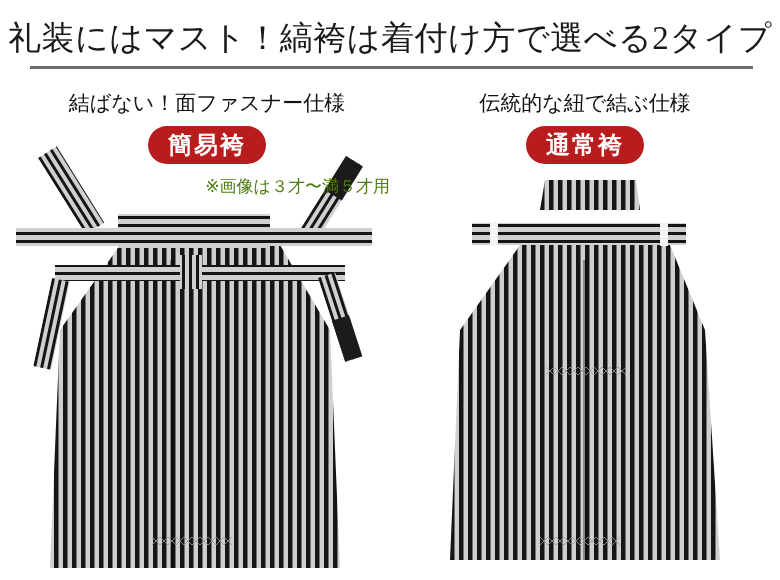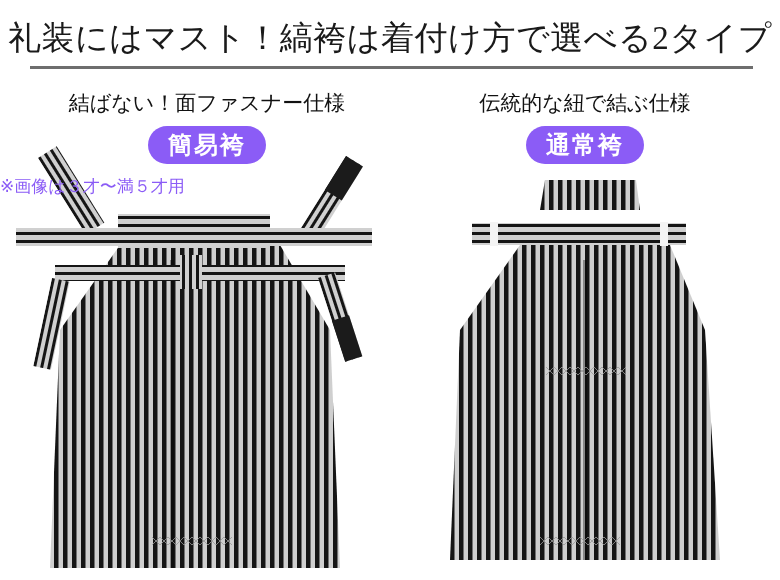--- a/index.html
+++ b/index.html
@@ -5,22 +5,22 @@
   html, body { margin: 0; padding: 0; background: #ffffff; }
   body { width: 780px; height: 580px; position: relative; overflow: hidden;
          font-family: "DejaVu Sans", "Liberation Sans", sans-serif; color: #111; }
   .title { position: absolute; left: 0; top: 18px; width: 780px; text-align: center;
            font-size: 33px; letter-spacing: 0.5px; font-weight: normal; color: #1a1a1a; line-height: 40px; font-family: Liberation Serif, serif; }
   .divider { position: absolute; left: 30px; top: 66px; width: 723px; height: 3px; background: #6e6e6e; }
   .col { position: absolute; top: 88px; width: 390px; text-align: center; }
   .col.left { left: 12px; } .col.right { left: 390px; }
   .sub { font-size: 21px; line-height: 30px; color: #111; }
   .pill { display: inline-block; margin-top: 8px; padding: 0 20px; height: 38px; line-height: 38px;
-          border-radius: 19px; background: #8b5cf6; color: #fff; font-size: 24px; font-weight: bold; letter-spacing: 2px; }
-  .note { position: absolute; left: 0; top: 175px; width: 390px; text-align: left; font-size: 17px; color: #8b5cf6; z-index: 3; }
+          border-radius: 19px; background: #b91c1c; color: #fff; font-size: 24px; font-weight: bold; letter-spacing: 2px; }
+  .note { position: absolute; left: 0; top: 175px; width: 390px; text-align: right; font-size: 17px; color: #4d7c0f; z-index: 3; }
   svg.art { position: absolute; left: 0; top: 0; }
 </style>
 </head>
 <body>
 
 <div class="title">礼装にはマスト！縞袴は着付け方で選べる2タイプ</div>
 <div class="divider"></div>
 
 <svg class="art" width="780" height="580" viewBox="0 0 780 580">
   <defs>

